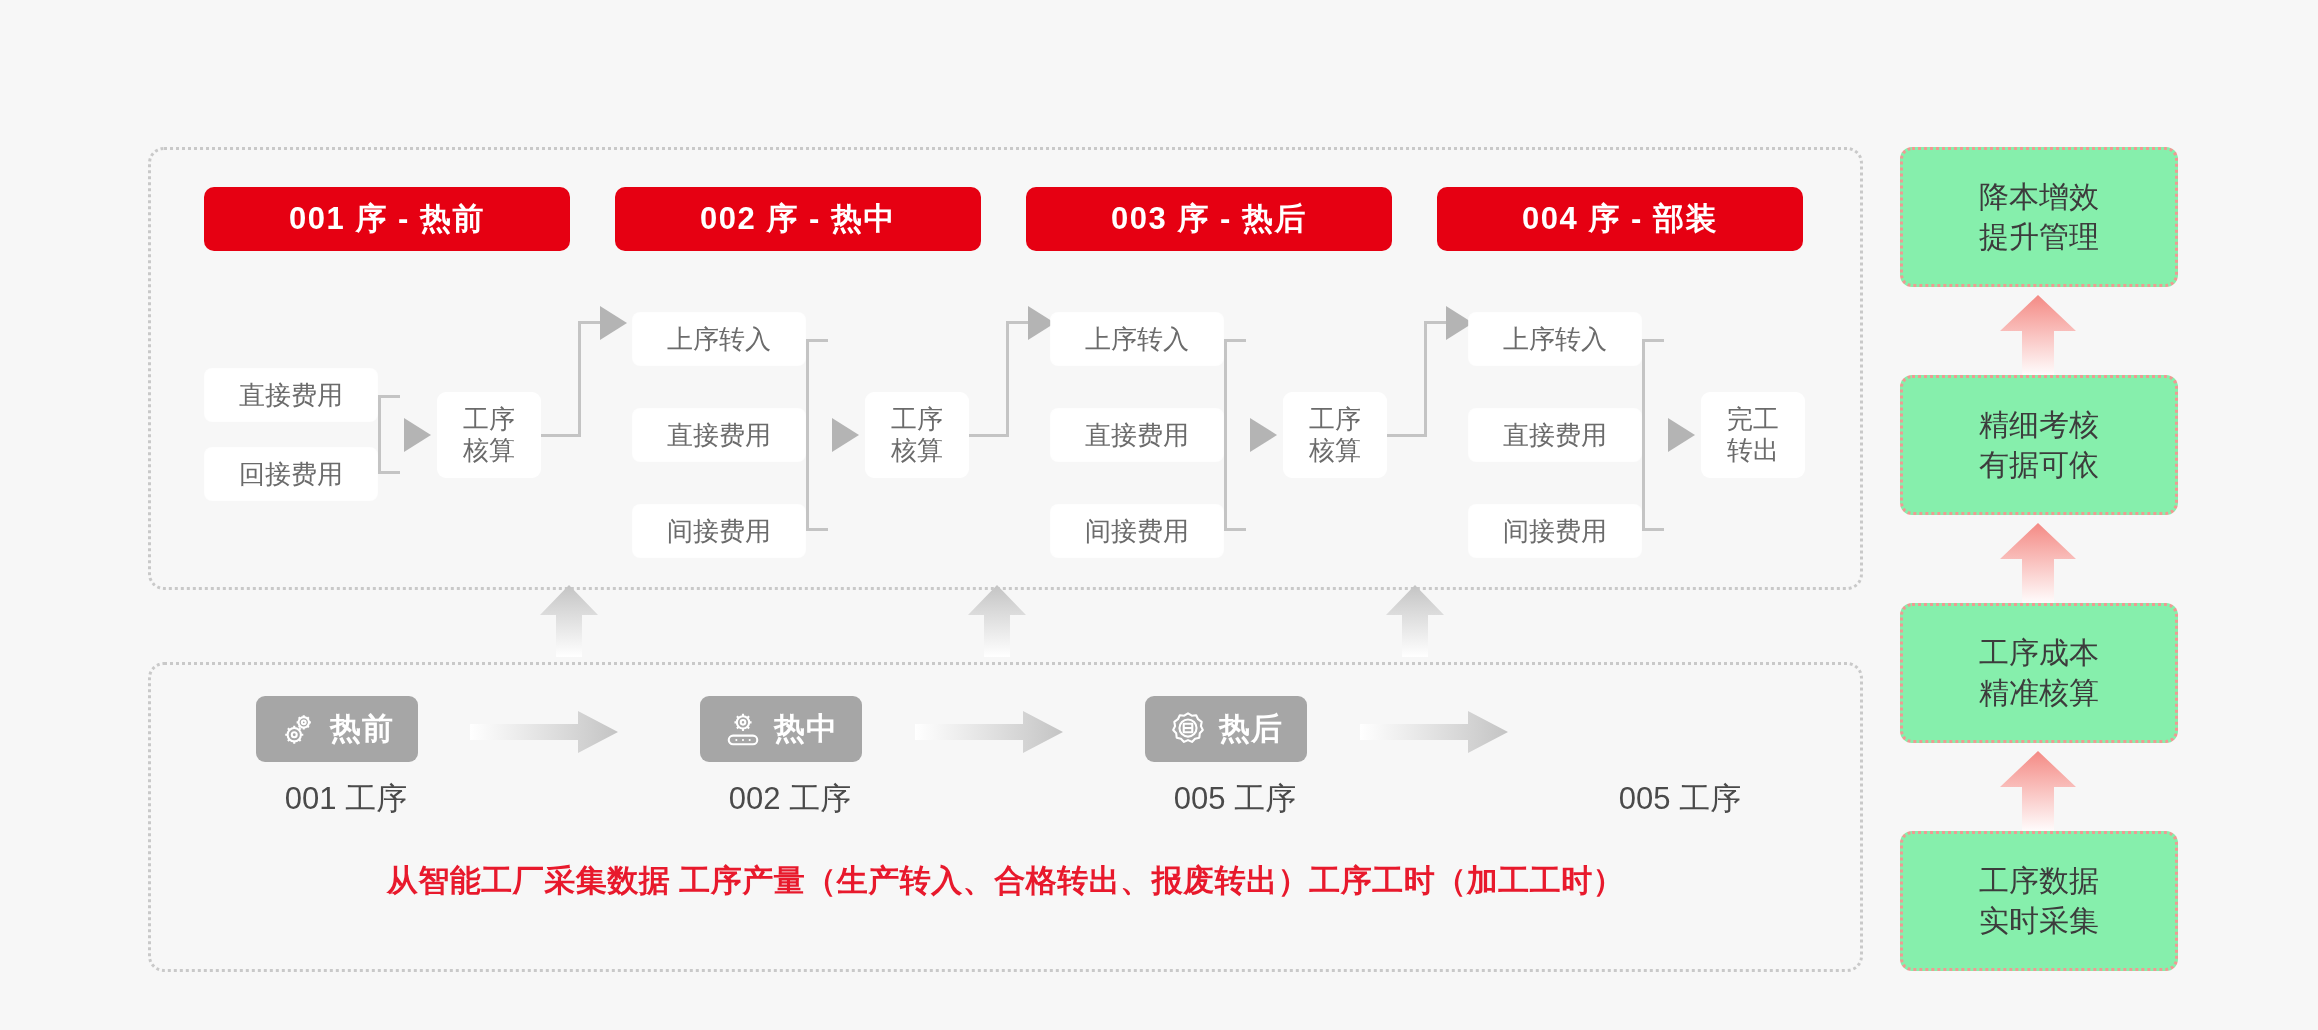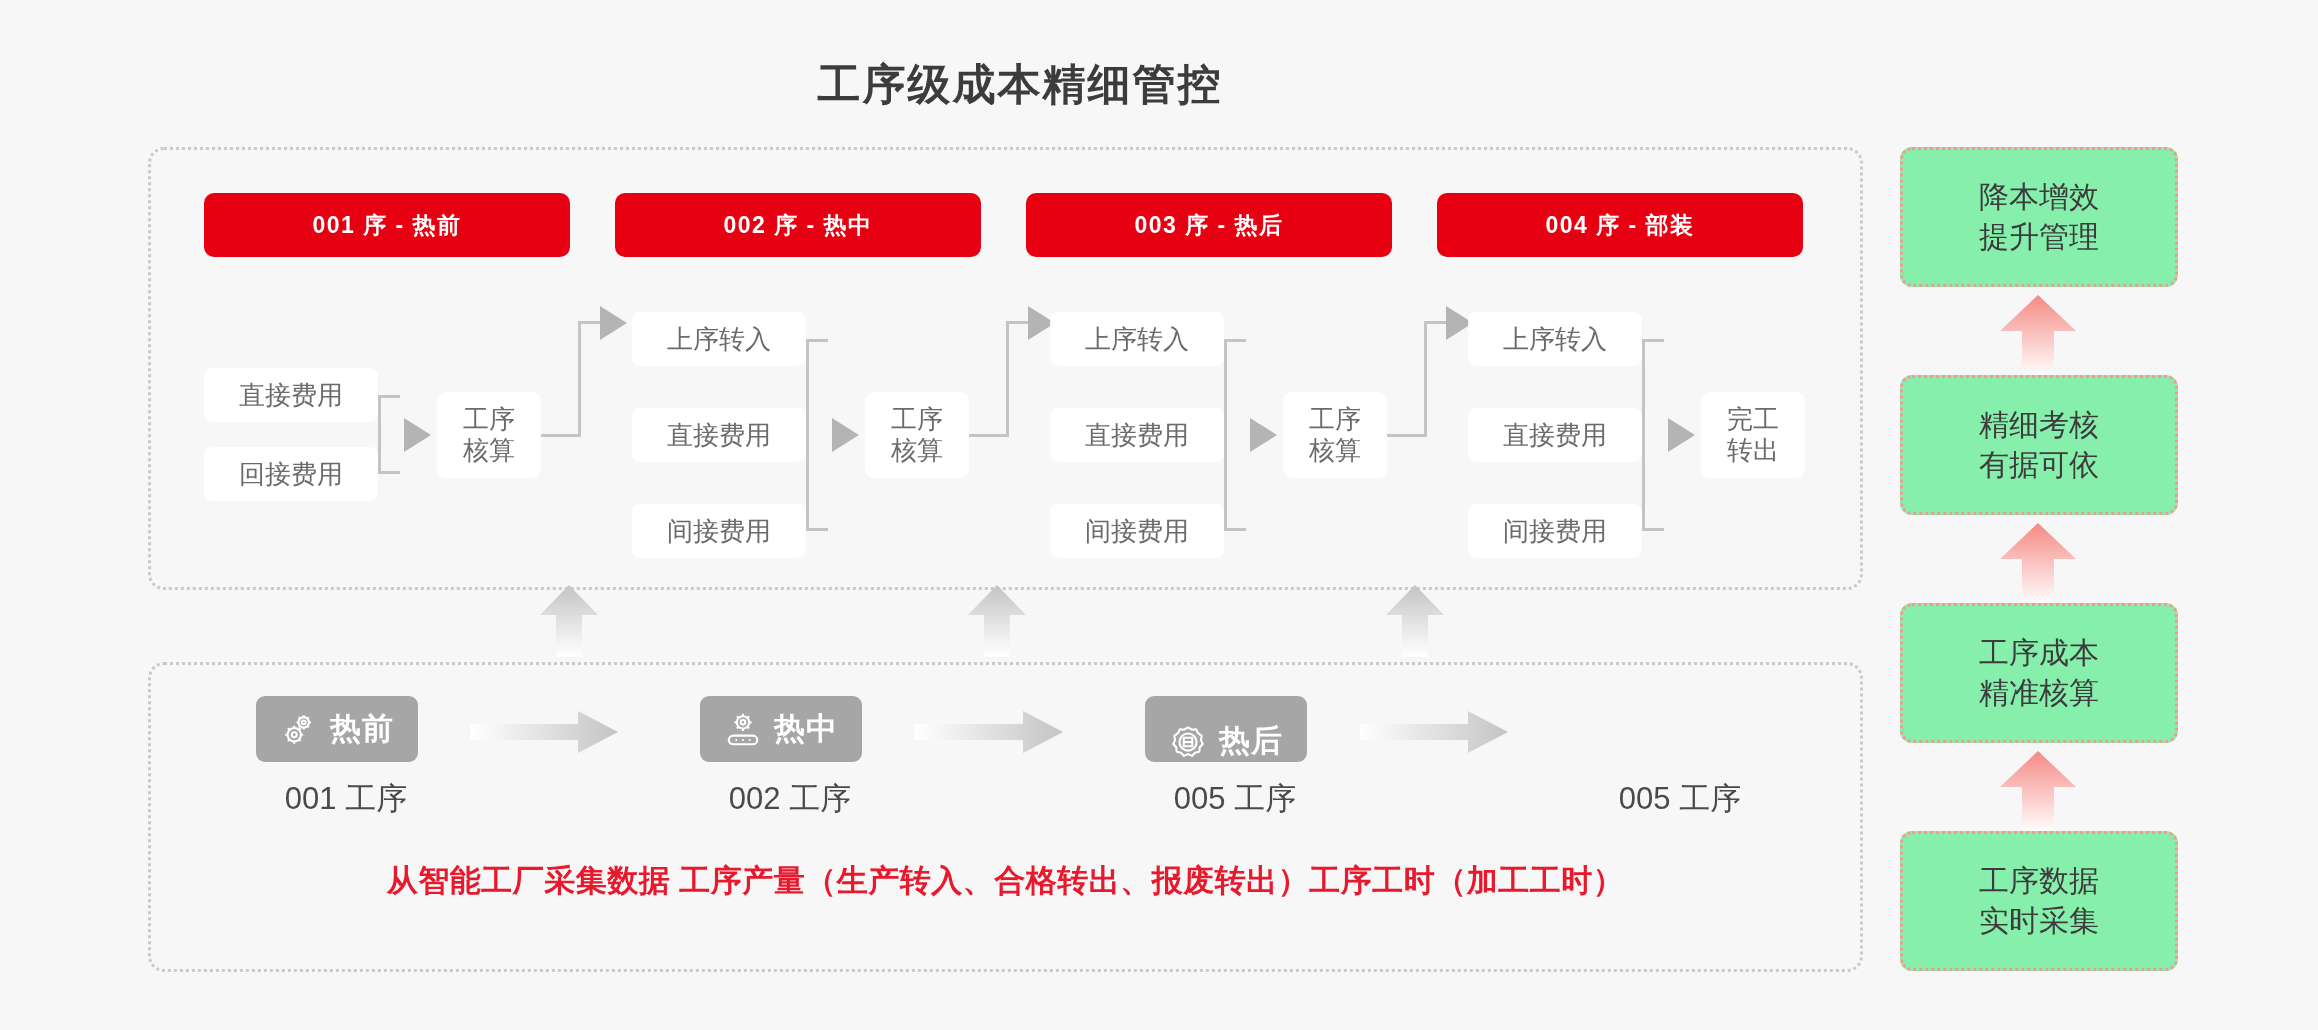--- a/index.html
+++ b/index.html
@@ -24,26 +24,26 @@
     position: absolute;
     border: 3px dotted #c9c9c9;
     border-radius: 16px;
     background: transparent;
   }
   #top-panel    { left: 148px; top: 147px; width: 1715px; height: 443px; }
   #bottom-panel { left: 148px; top: 662px; width: 1715px; height: 310px; }
 
   
   .stage-header {
-    position: absolute; top: 193px;
+    position: absolute; top: 187px;
     height: 64px; width: 366px;
     background: #e60012;
     border-radius: 10px;
     color: #ffffff;
-    font-size: 23px; font-weight: bold;
+    font-size: 31px; font-weight: bold;
     display: flex; align-items: center; justify-content: center;
     letter-spacing: 1.5px;
   }
   .sh0 { left: 204px; }
   .sh1 { left: 615px; }
   .sh2 { left: 1026px; }
   .sh3 { left: 1437px; }
 
   
   .costbox {
@@ -150,21 +150,20 @@
   .pink-arrow { position: absolute; left: 2000px; width: 76px; height: 82px; }
   .pa0 { top: 295px; }
   .pa1 { top: 523px; }
   .pa2 { top: 751px; }
 </style>
 </head>
 <body>
 
 <div id="root">
 
-  <div class="page-title">工序级成本精细管控</div>
 
   <div class="panel" id="top-panel"></div>
   <div class="panel" id="bottom-panel"></div>
 
   <div class="stage-header sh0">001 序 - 热前</div>
   <div class="stage-header sh1">002 序 - 热中</div>
   <div class="stage-header sh2">003 序 - 热后</div>
   <div class="stage-header sh3">004 序 - 部装</div>
 
   <div class="costbox wide" style="left:205px; top:369px;">直接费用</div>
@@ -268,21 +267,21 @@
       </g>
     </svg>
     <span>热中</span>
   </div>
   <div class="chip-caption" style="left:700px; top:778px; width:180px;">002 工序</div>
 
   <svg class="flow-arrow" style="left:915px; top:711px;" viewBox="0 0 148 42">
     <polygon points="0,13 108,13 108,0 148,21 108,42 108,29 0,29" fill="url(#gright)"></polygon>
   </svg>
 
-  <div class="chip" style="left:1145px; top:696px;align-items:flex-end;">
+  <div class="chip" style="left:1145px; top:696px;">
     <svg class="chip-icon" viewBox="0 0 40 40">
       <g fill="none" stroke="#ffffff" stroke-width="2.2" stroke-linejoin="round">
         <path d="M20 3.5 24 6 28.6 5.6 30.6 9.7 34.4 12.4 33.6 17 35.6 21.1 32.4 24.5 31.9 29.1 27.4 30.2 24.2 33.6 20 31.7 15.8 33.6 12.6 30.2 8.1 29.1 7.6 24.5 4.4 21.1 6.4 17 5.6 12.4 9.4 9.7 11.4 5.6 16 6 Z"></path>
         <circle cx="20" cy="19" r="9"></circle>
         <rect x="15.5" y="14.5" width="9" height="9"></rect>
         <path d="M15.5 19h9"></path>
       </g>
     </svg>
     <span>热后</span>
   </div>

